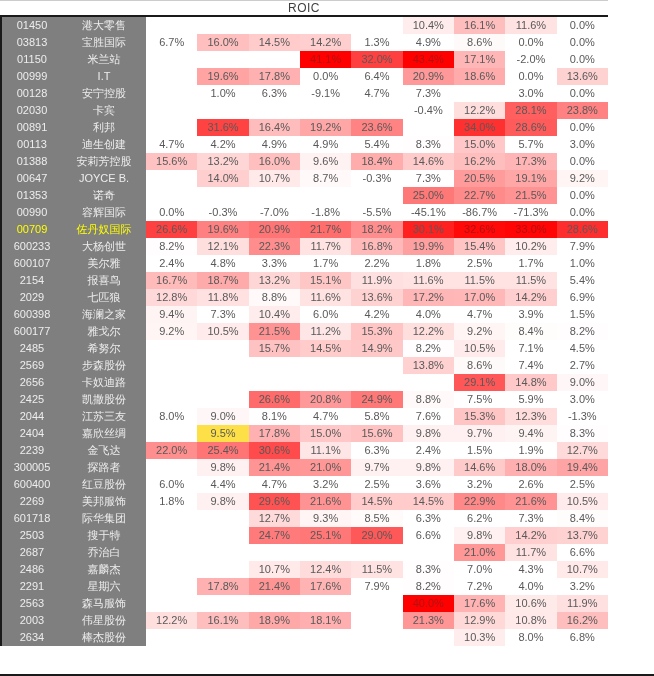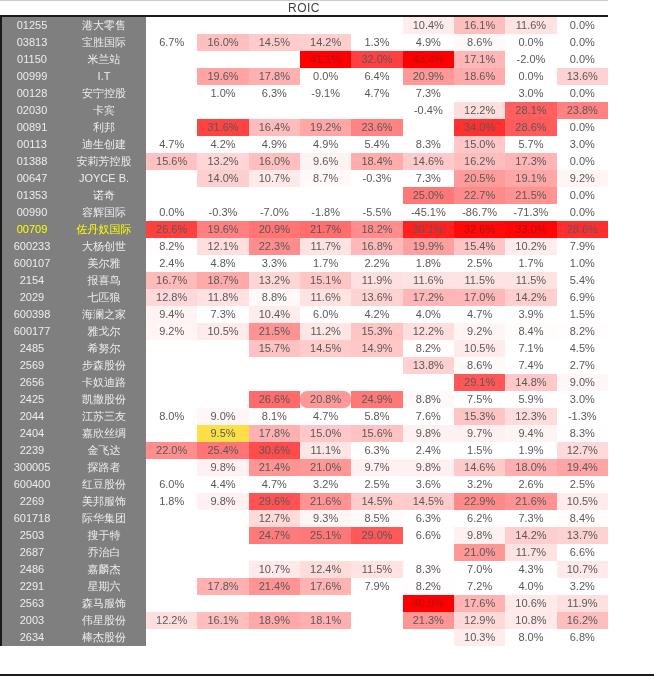--- a/index.html
+++ b/index.html
@@ -32,21 +32,21 @@
   }
 </style>
 </head>
 <body>
 
 <div class="frame">
   <div class="title-bar">ROIC</div>
   <div class="table">
     <div id="table-body">
         <div class="row">
-          <div class="cell code" style="background: rgb(127, 127, 127); color: rgb(237, 237, 237);">01255</div>
+          <div class="cell code" style="background: rgb(127, 127, 127); color: rgb(237, 237, 237);">01450</div>
           <div class="cell name" style="background: rgb(127, 127, 127); color: rgb(237, 237, 237);">港大零售</div>
           <div class="cell val" style="background: rgb(255, 255, 255); color: rgb(89, 89, 89);"></div>
           <div class="cell val" style="background: rgb(255, 255, 255); color: rgb(89, 89, 89);"></div>
           <div class="cell val" style="background: rgb(255, 255, 255); color: rgb(89, 89, 89);"></div>
           <div class="cell val" style="background: rgb(255, 255, 255); color: rgb(89, 89, 89);"></div>
           <div class="cell val" style="background: rgb(255, 255, 255); color: rgb(89, 89, 89);"></div>
           <div class="cell val" style="background: rgb(255, 236, 236); color: rgb(89, 89, 89);">10.4%</div>
           <div class="cell val" style="background: rgb(255, 190, 190); color: rgb(89, 89, 89);">16.1%</div>
           <div class="cell val" style="background: rgb(255, 226, 226); color: rgb(89, 89, 89);">11.6%</div>
           <div class="cell val" style="background: rgb(255, 255, 255); color: rgb(89, 89, 89);">0.0%</div>
@@ -323,21 +323,21 @@
           <div class="cell val" style="background: rgb(255, 87, 87); color: rgb(89, 89, 89);">29.1%</div>
           <div class="cell val" style="background: rgb(255, 201, 201); color: rgb(89, 89, 89);">14.8%</div>
           <div class="cell val" style="background: rgb(255, 247, 247); color: rgb(89, 89, 89);">9.0%</div>
         </div>
         <div class="row">
           <div class="cell code" style="background: rgb(127, 127, 127); color: rgb(237, 237, 237);">2425</div>
           <div class="cell name" style="background: rgb(127, 127, 127); color: rgb(237, 237, 237);">凯撒股份</div>
           <div class="cell val" style="background: rgb(255, 255, 255); color: rgb(89, 89, 89);"></div>
           <div class="cell val" style="background: rgb(255, 255, 255); color: rgb(89, 89, 89);"></div>
           <div class="cell val" style="background: rgb(255, 107, 107); color: rgb(89, 89, 89);">26.6%</div>
-          <div class="cell val" style="background: rgb(255, 153, 153); color: rgb(89, 89, 89); border-radius: 7px;">20.8%</div>
+          <div class="cell val" style="background: rgb(255, 153, 153); color: rgb(89, 89, 89);">20.8%</div>
           <div class="cell val" style="background: rgb(255, 120, 120); color: rgb(89, 89, 89);">24.9%</div>
           <div class="cell val" style="background: rgb(255, 249, 249); color: rgb(89, 89, 89);">8.8%</div>
           <div class="cell val" style="background: rgb(255, 255, 255); color: rgb(89, 89, 89);">7.5%</div>
           <div class="cell val" style="background: rgb(255, 255, 255); color: rgb(89, 89, 89);">5.9%</div>
           <div class="cell val" style="background: rgb(255, 255, 255); color: rgb(89, 89, 89);">3.0%</div>
         </div>
         <div class="row">
           <div class="cell code" style="background: rgb(127, 127, 127); color: rgb(237, 237, 237);">2044</div>
           <div class="cell name" style="background: rgb(127, 127, 127); color: rgb(237, 237, 237);">江苏三友</div>
           <div class="cell val" style="background: rgb(255, 255, 255); color: rgb(89, 89, 89);">8.0%</div>

